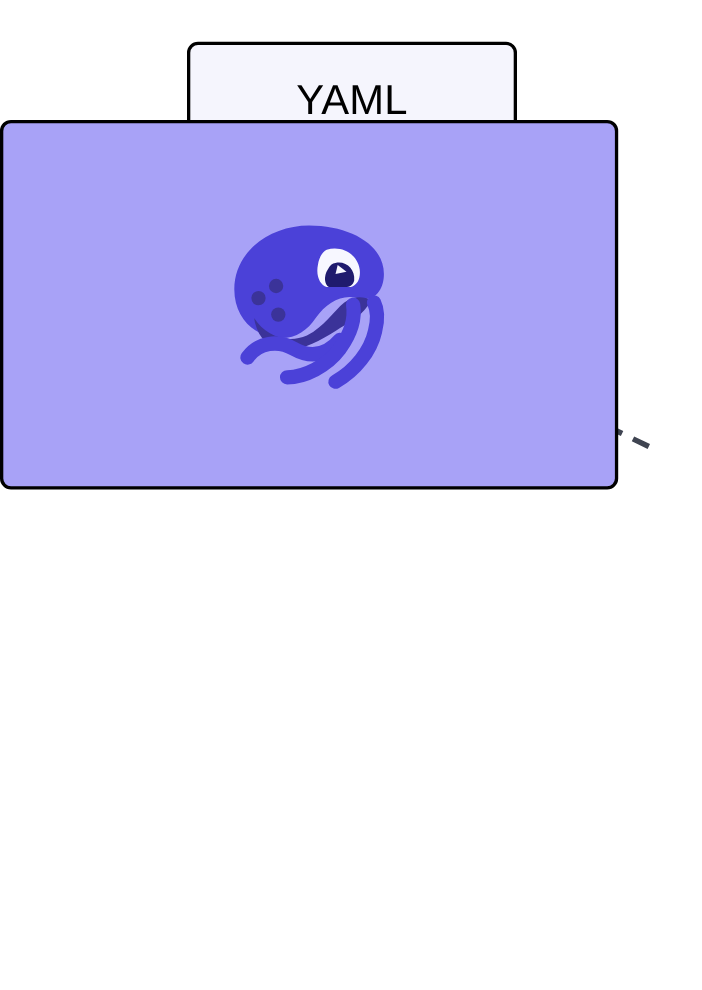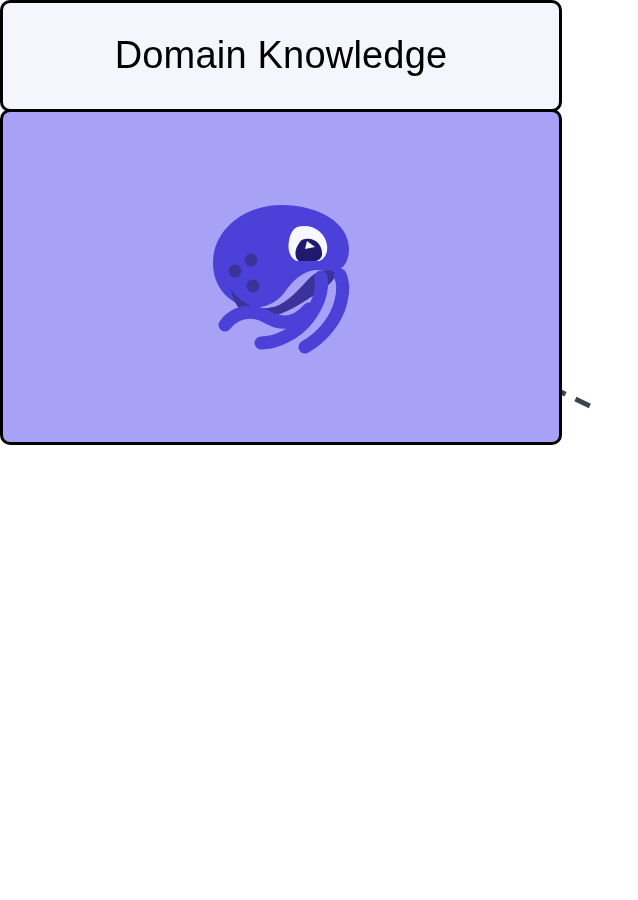--- a/index.html
+++ b/index.html
@@ -166,19 +166,16 @@
           <circle cx="50" cy="63" r="6.5" fill="#3b3399"></circle>
           <circle cx="52" cy="89" r="6.5" fill="#3b3399"></circle>
 
           <path d="M24 128 C 34 114, 52 112, 66 120 C 82 129, 96 126, 108 112" fill="none" stroke="#4b41d8" stroke-width="13" stroke-linecap="round"></path>
           <path d="M60 146 C 76 146, 96 136, 108 120 C 118 106, 122 92, 120 80" fill="none" stroke="#4b41d8" stroke-width="13" stroke-linecap="round"></path>
           <path d="M104 150 C 122 140, 136 122, 140 104 C 143 92, 142 84, 139 78" fill="none" stroke="#4b41d8" stroke-width="13" stroke-linecap="round"></path>
         </svg>
       </div>
     </div>
 
-    <div id="cluster-title-box">
-      <span class="node-label">Domain Knowledge</span>
-    </div>
 
   </div>
 
 </div>
 
 </body></html>

